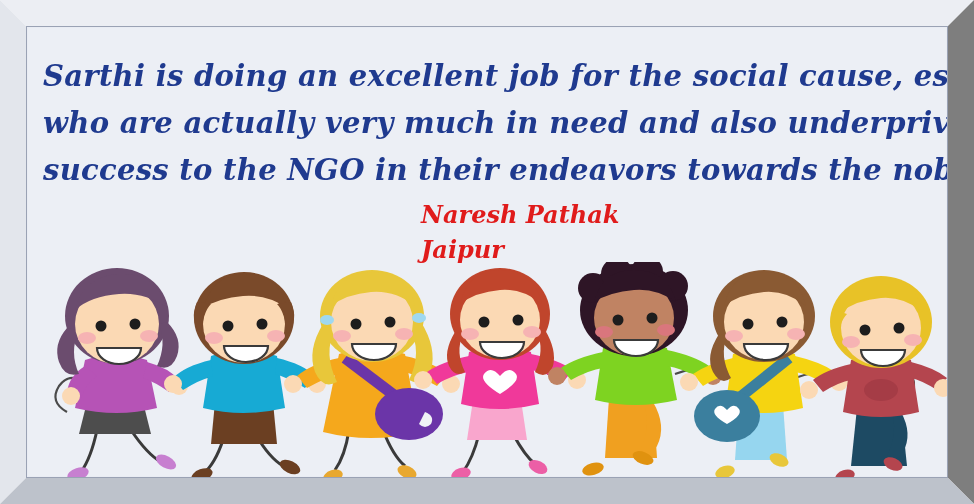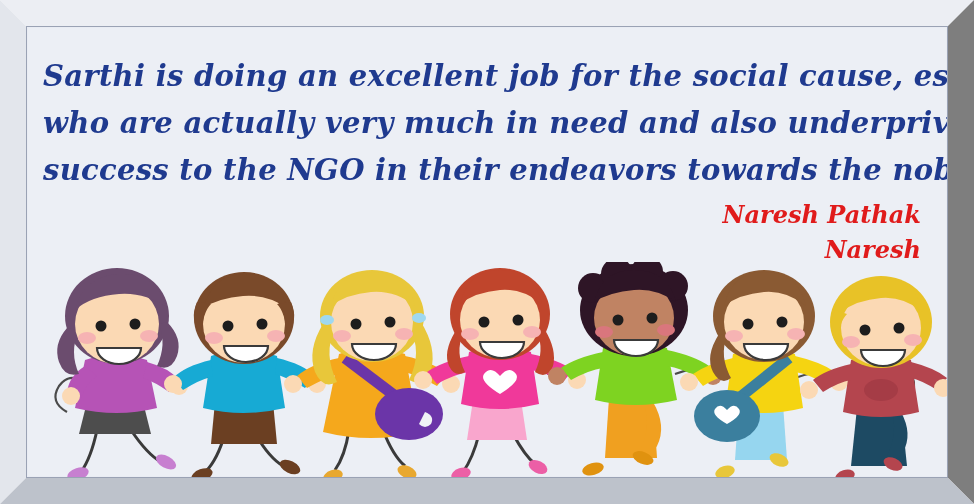--- a/index.html
+++ b/index.html
@@ -56,21 +56,20 @@
     line-height:47px;
     letter-spacing:0.3px;
     text-align:left;
     padding:0 10px;
     box-sizing:border-box;
     white-space:normal;
   }
   #quote .ln{display:block;white-space:nowrap;}
   #signature{
     position:absolute;right:26px;top:170px;width:500px;
-    text-align:right;
     color:#e01b1b;
     font-family:"DejaVu Serif",serif;
     font-weight:bold;
     font-style:italic;
     font-size:24px;
     line-height:35px;
   }
   #signature .sigline{display:block;}
   
   #kids{
@@ -91,21 +90,21 @@
   <div id="inner">
 
     <div id="quote">
       <span class="ln">Sarthi is doing an excellent job for the social cause, especially for all those</span>
       <span class="ln">who are actually very much in need and also underprivileged. I wish all</span>
       <span class="ln">success to the NGO in their endeavors towards the noble cause.</span>
     </div>
 
     <div id="signature">
       <span class="sigline">Naresh Pathak</span>
-      <span class="sigline">Naresh</span>
+      <span class="sigline">Jaipur</span>
     </div>
 
     <div id="kids">
       <svg viewBox="0 0 922 215" xmlns="http://www.w3.org/2000/svg" aria-hidden="true">
         <defs>
           <g id="smile">
             <path d="M-22 0 a22 16 0 0 0 44 0 z" fill="#ffffff" stroke="#3a3a3a" stroke-width="2.2"></path>
           </g>
         </defs>
 

